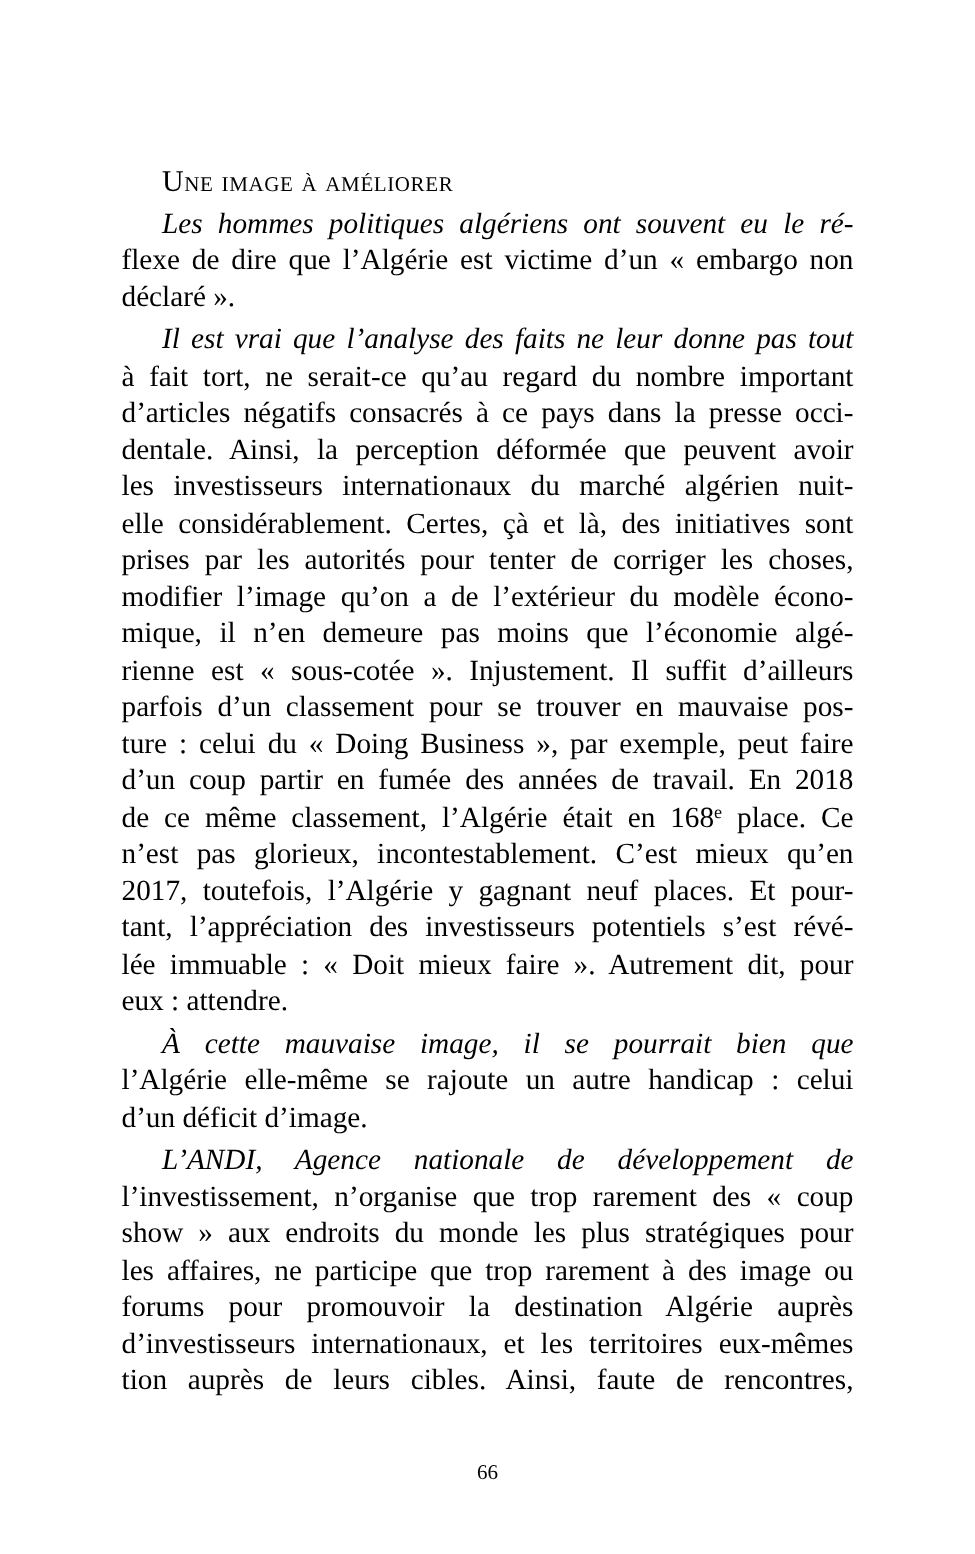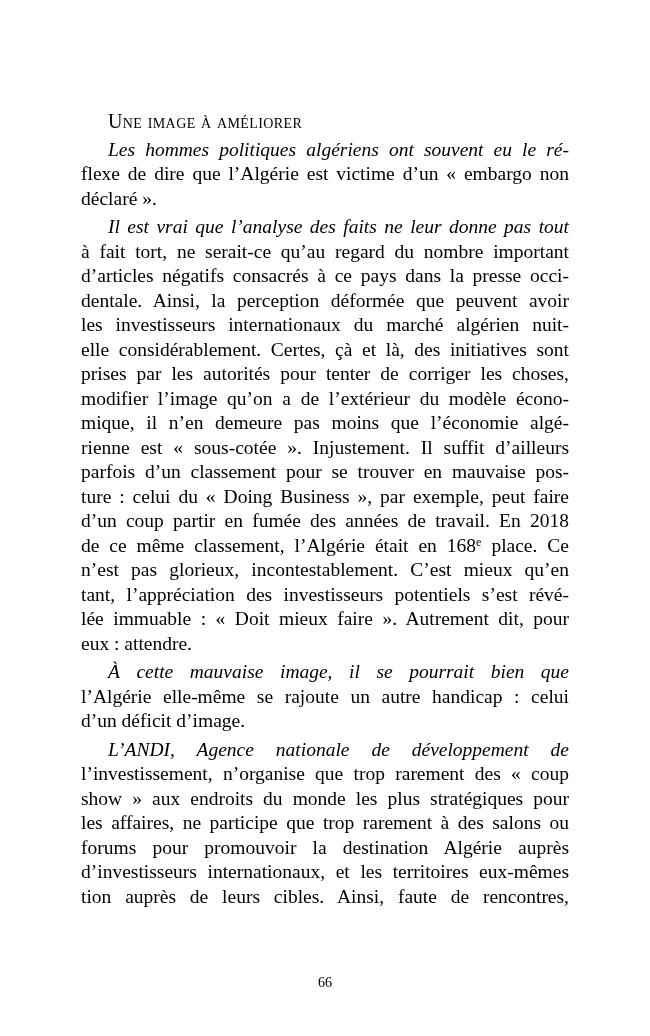--- a/index.html
+++ b/index.html
@@ -89,36 +89,37 @@
       <div class="line">elle considérablement. Certes, çà et là, des initiatives sont</div>
       <div class="line">prises par les autorités pour tenter de corriger les choses,</div>
       <div class="line">modifier l’image qu’on a de l’extérieur du modèle écono-</div>
       <div class="line">mique, il n’en demeure pas moins que l’économie algé-</div>
       <div class="line">rienne est « sous-cotée ». Injustement. Il suffit d’ailleurs</div>
       <div class="line">parfois d’un classement pour se trouver en mauvaise pos-</div>
       <div class="line">ture : celui du « Doing Business », par exemple, peut faire</div>
       <div class="line">d’un coup partir en fumée des années de travail. En 2018</div>
       <div class="line"><span>de ce même classement, l’Algérie était en 168</span><sup class="sup">e</sup><span> place. Ce</span></div>
       <div class="line">n’est pas glorieux, incontestablement. C’est mieux qu’en</div>
+      <div class="line">2017, toutefois, l’Algérie y gagnant neuf places. Et pour-</div>
       <div class="line">tant, l’appréciation des investisseurs potentiels s’est révé-</div>
       <div class="line">lée immuable : « Doit mieux faire ». Autrement dit, pour</div>
       <div class="line endline">eux : attendre.</div>
     </div>
 
     <div class="para">
       <div class="line indent">À cette mauvaise image, il se pourrait bien que</div>
       <div class="line">l’Algérie elle-même se rajoute un autre handicap : celui</div>
       <div class="line endline">d’un déficit d’image.</div>
     </div>
 
     <div class="para">
       <div class="line indent">L’ANDI, Agence nationale de développement de</div>
       <div class="line">l’investissement, n’organise que trop rarement des « coup</div>
       <div class="line">show » aux endroits du monde les plus stratégiques pour</div>
-      <div class="line">les affaires, ne participe que trop rarement à des salons ou</div>
+      <div class="line">les affaires, ne participe que trop rarement à des image ou</div>
       <div class="line">forums pour promouvoir la destination Algérie auprès</div>
       <div class="line">d’investisseurs internationaux, et les territoires eux-mêmes</div>
       <div class="line">tion auprès de leurs cibles. Ainsi, faute de rencontres,</div>
     </div>
 
   </div>
 
   <div class="page-number">66</div>
 </div>
 

